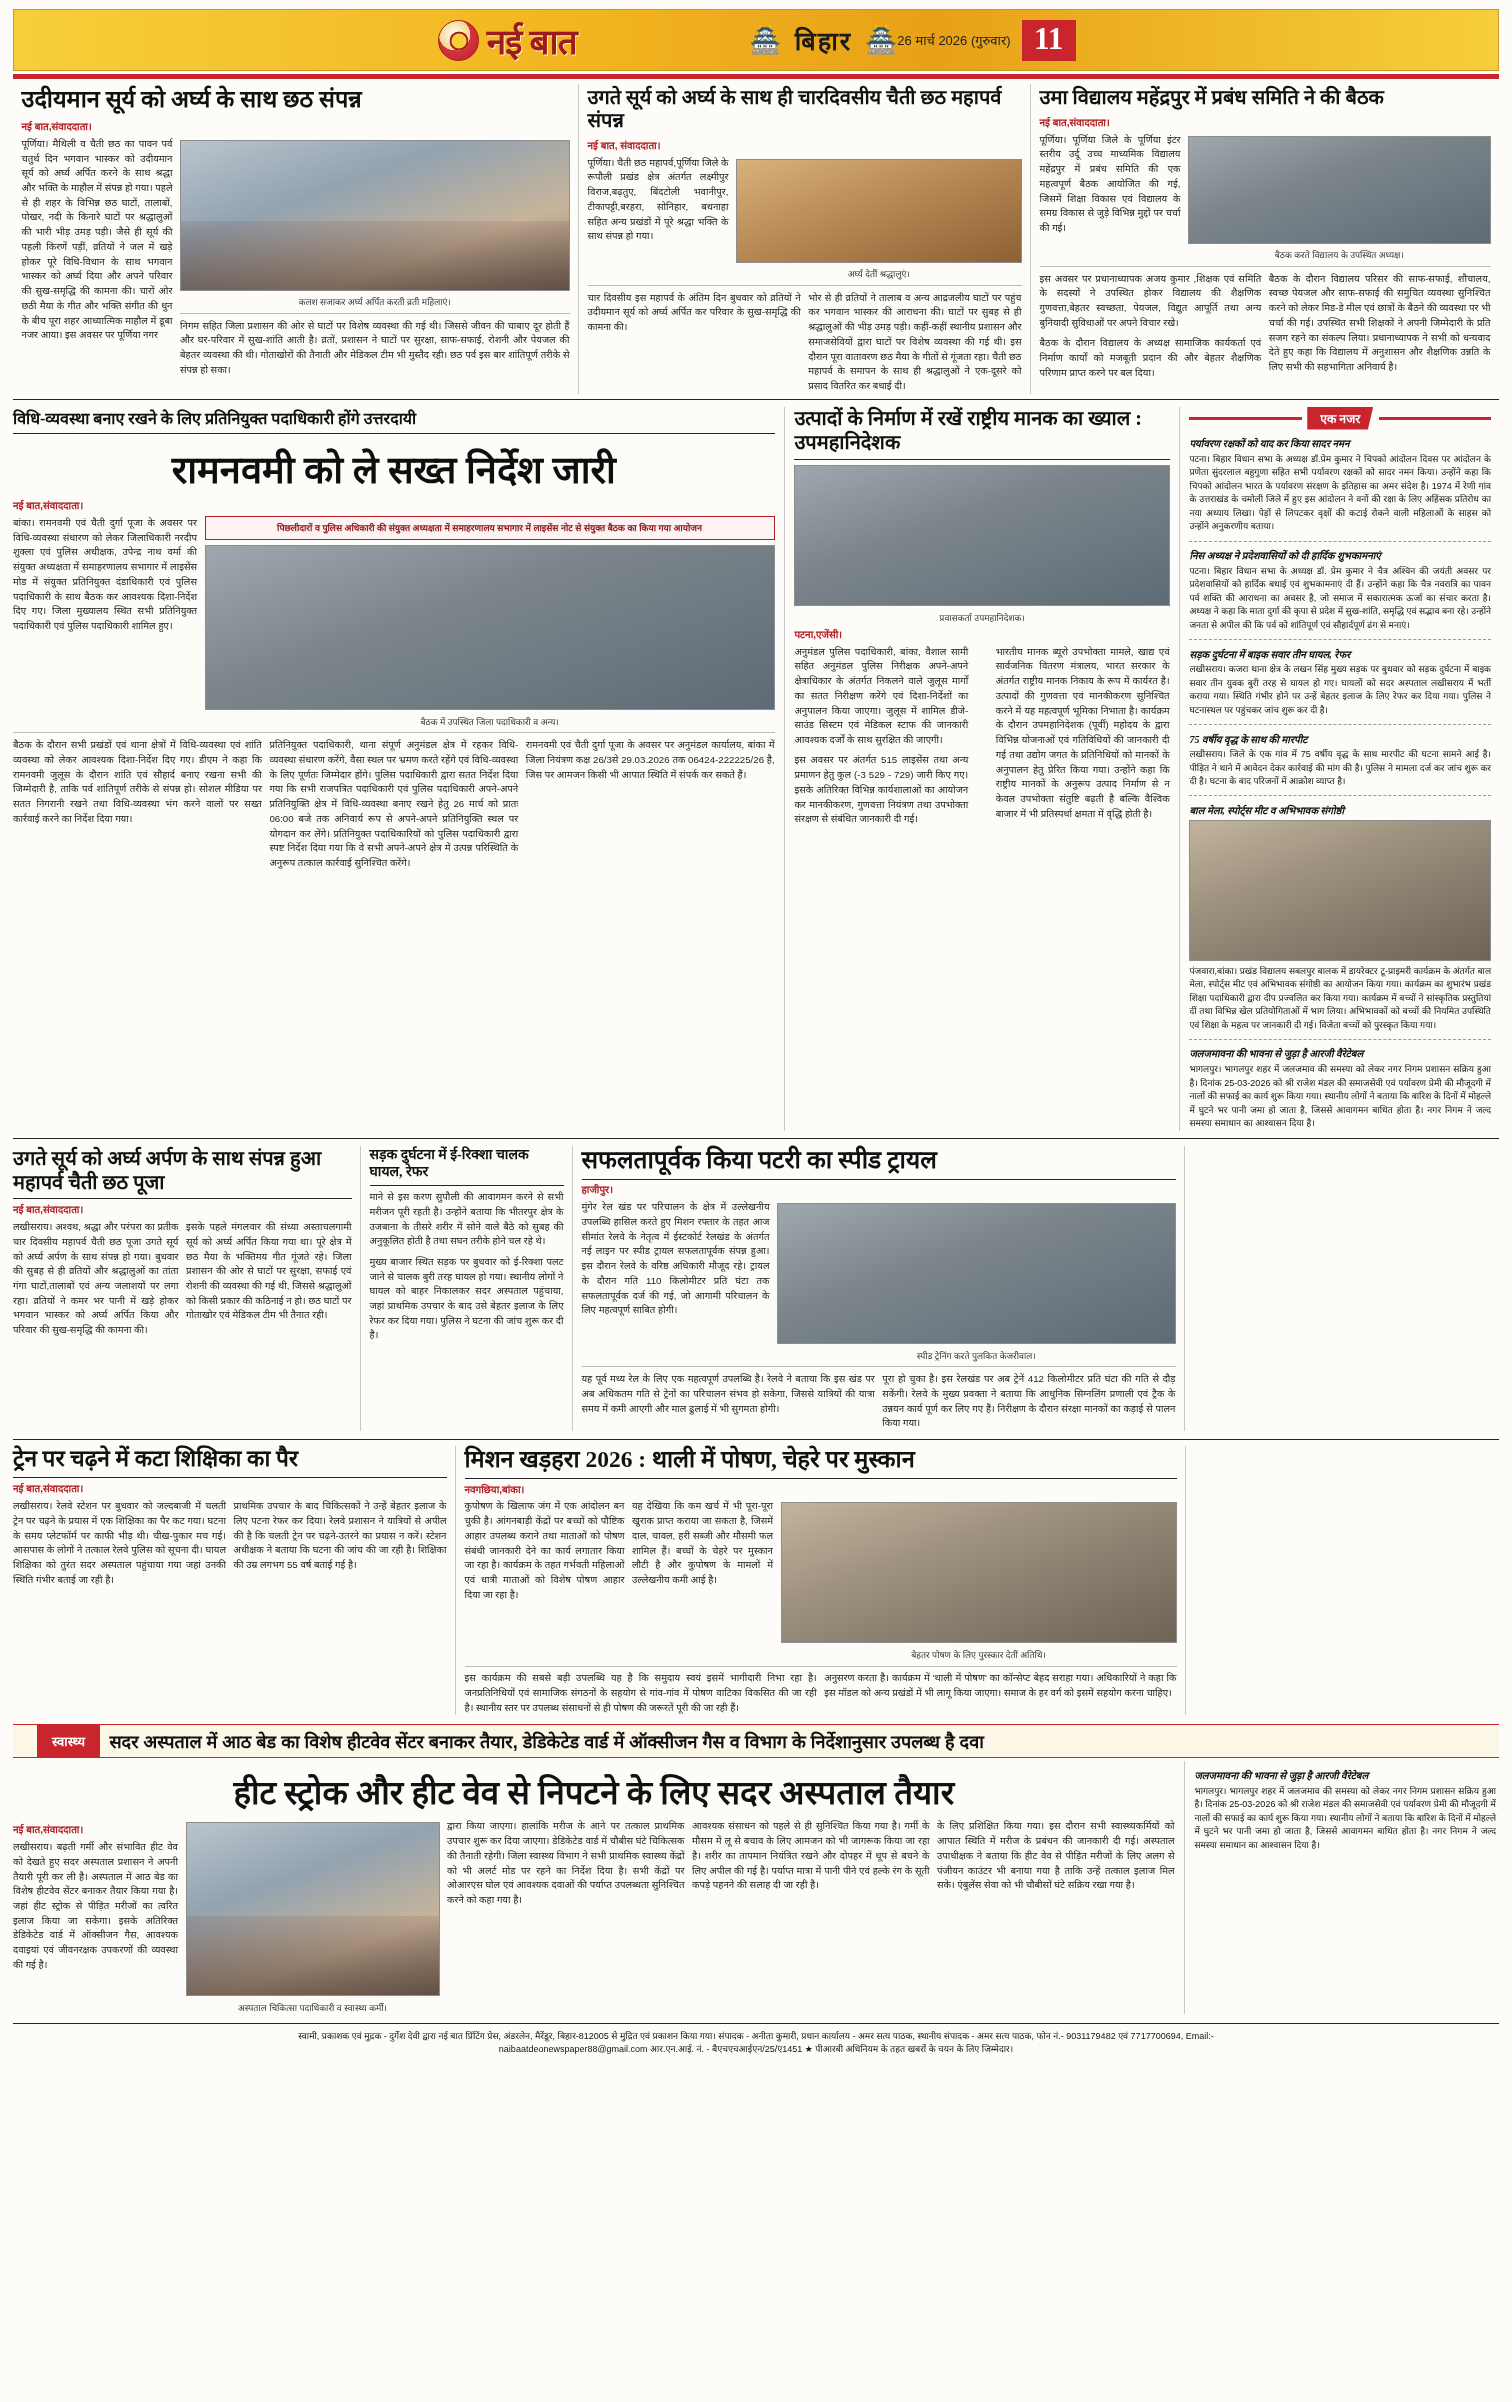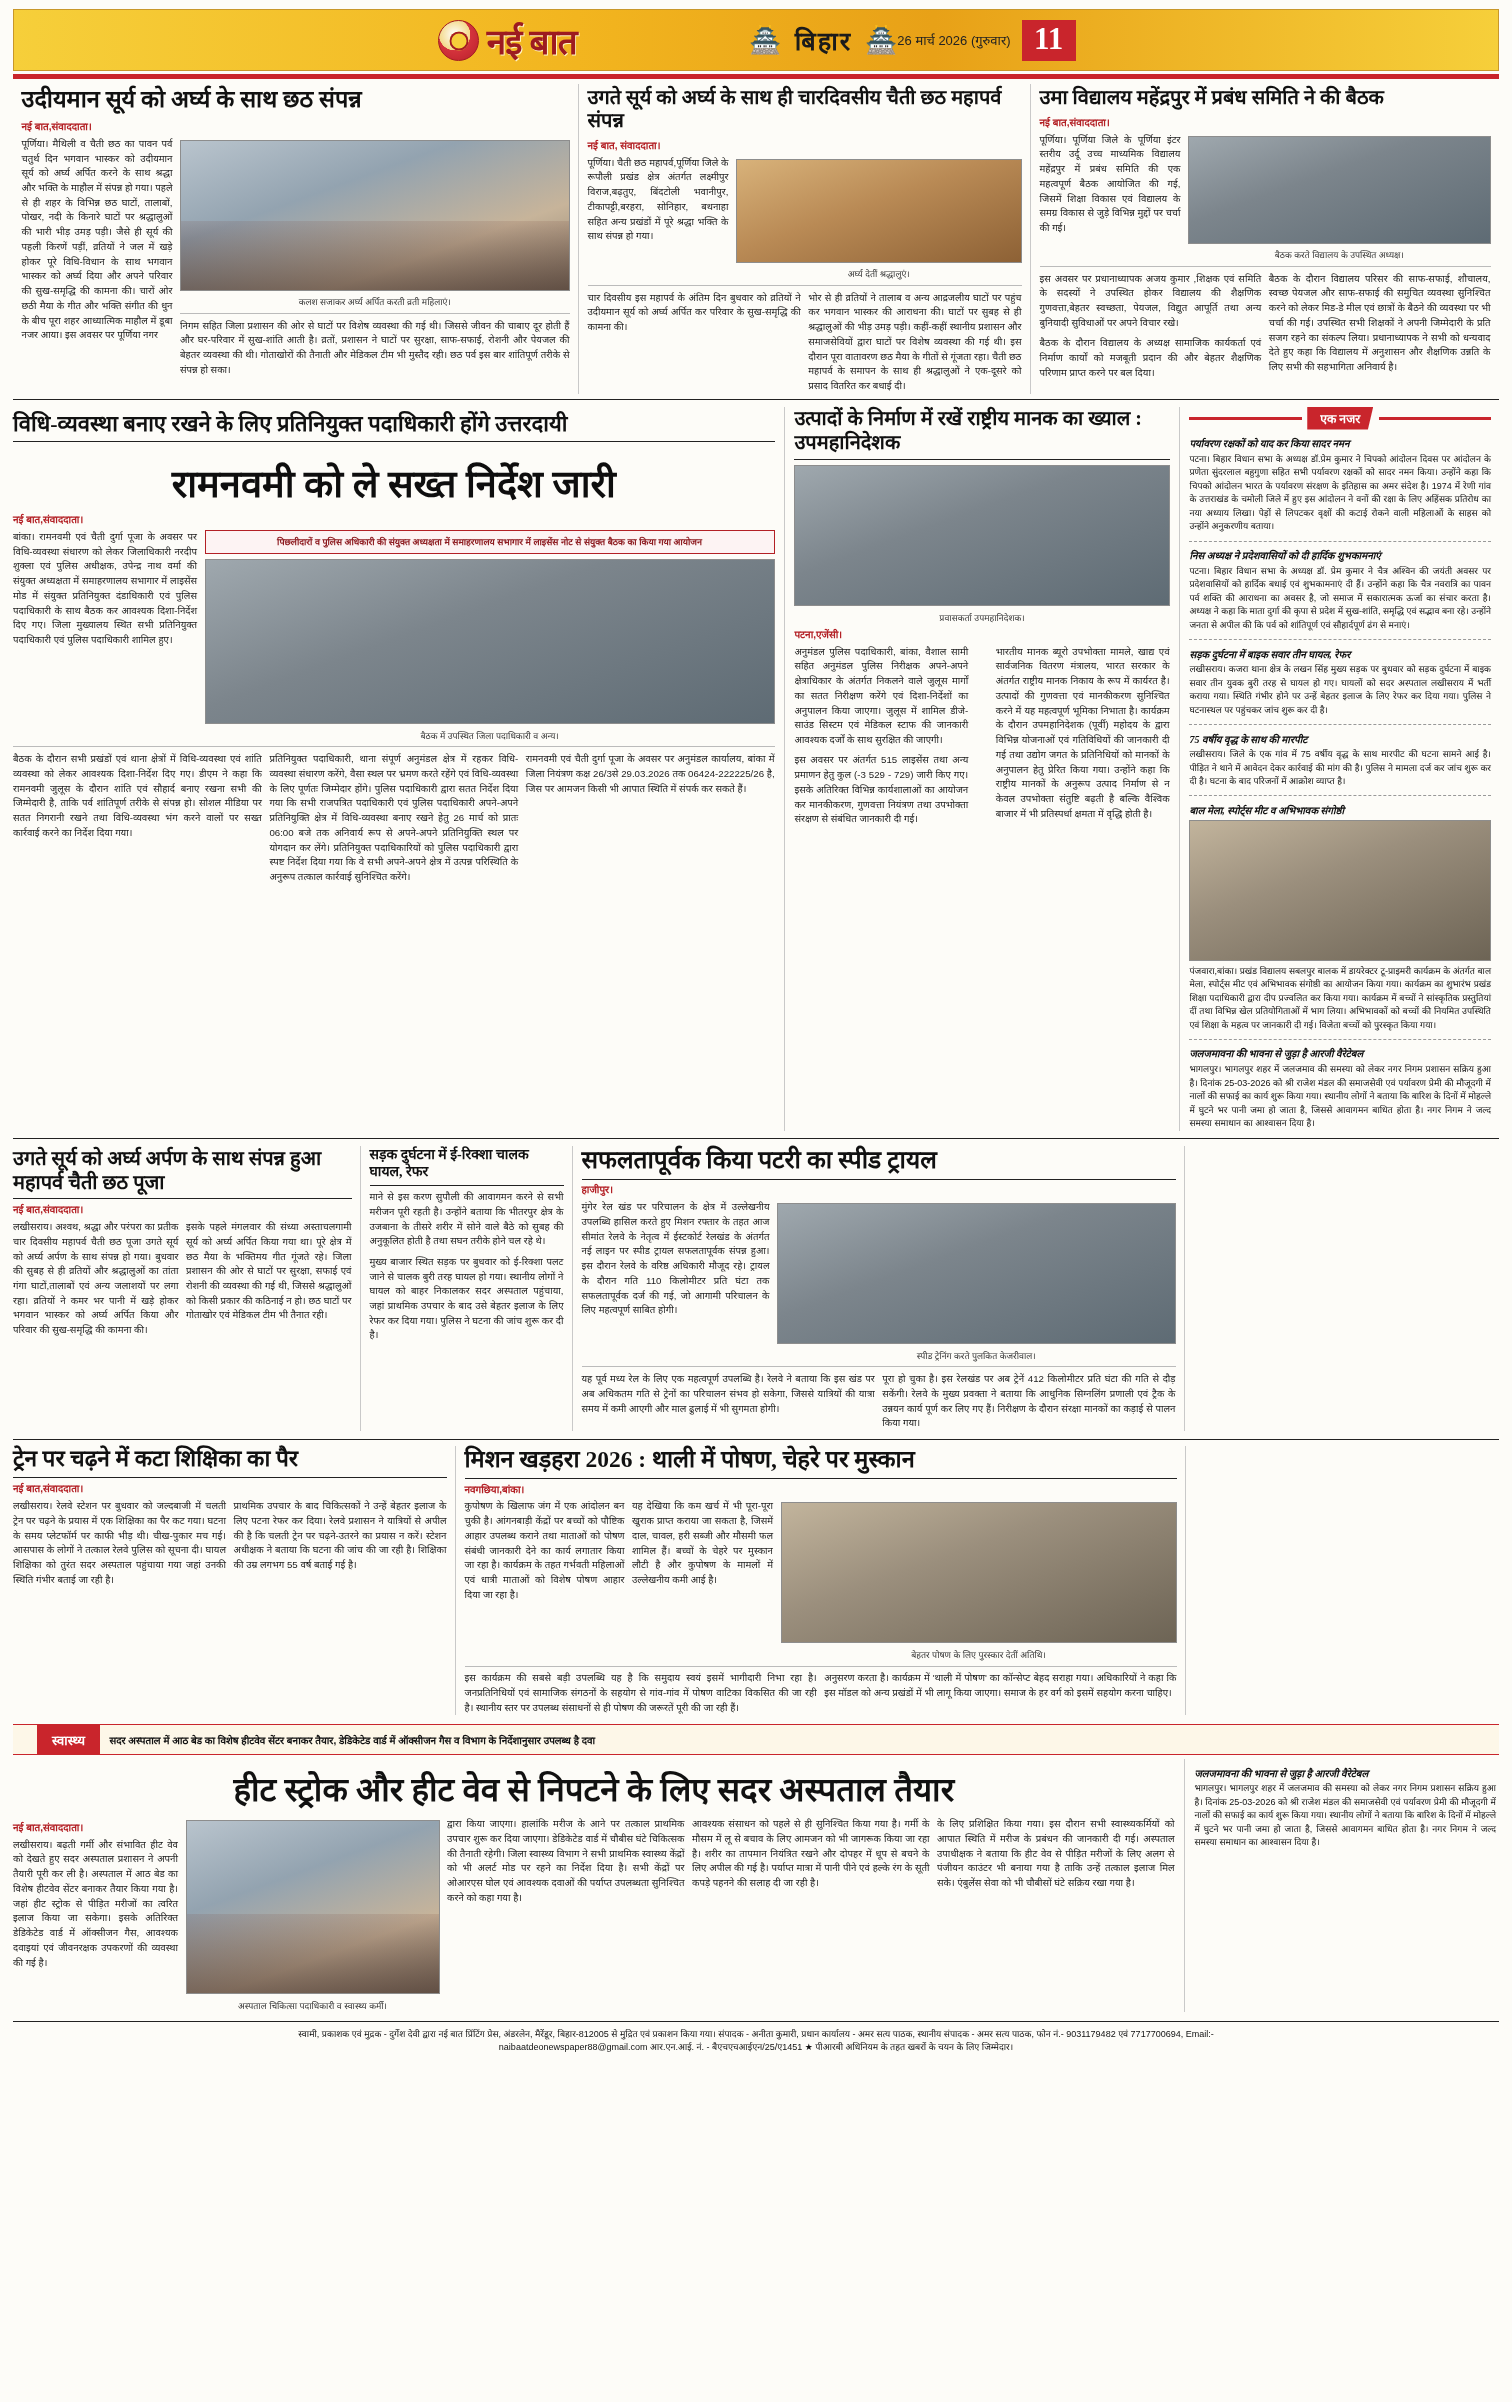--- a/index.html
+++ b/index.html
@@ -84,22 +84,22 @@
   .h-main.sm { font-size:20px; }
   .twocol { display:flex; gap:7.5px; }
 
   
   .band2 { display:flex; margin-top:6.6px; }
   .b2-left { width:772px; padding-right:9.4px; border-right:0.9px solid #c9c9c9; }
   .b2-mid { width:395px; padding:0 9.4px; border-right:0.9px solid #c9c9c9; }
   .b2-right { width:311px; padding-left:9.4px; }
 
   .kicker {
-    font-family:"Liberation Serif", serif; font-weight:bold; font-size:22px;
-    color:#111; border-bottom:0.9px solid #222; padding-bottom:3.8px; margin-bottom:23px;
+    font-family:"Liberation Serif", serif; font-weight:bold; font-size:16px;
+    color:#111; border-bottom:0.9px solid #222; padding-bottom:3.8px; margin-bottom:17px;
   }
   .mega { font-size:38px; line-height:1.05; color:#0e0e0e; margin:5.6px 0 7.5px; text-align:center; }
   .boxnote {
     border:0.9px solid #b32025; background:#fdf3f3; color:#8d1b20;
     font-size:9px; line-height:1.45; padding:4.7px 5.6px; text-align:center; font-weight:bold;
   }
 
   
   .ribbon {
     display:flex; align-items:center; gap:5.6px; margin-bottom:5.6px;
@@ -132,21 +132,21 @@
     display:flex; align-items:stretch; margin-top:8.5px;
     border-top:1.9px solid #c9252c; border-bottom:1.9px solid #c9252c; background:#fdf7e8;padding-left:24px;
   }
   .hs-tag {
     background:#c9252c; color:#fff; font-weight:bold; font-size:13px;
     padding:5.6px 15px; display:flex; align-items:center;
     font-family:"Liberation Serif", serif;
   }
   .hs-txt {
     flex:1; display:flex; align-items:center; padding:3.8px 9.4px;
-    font-size:10px; font-weight:bold; color:#111;
+    font-size:18px; font-weight:bold; color:#111;
   }
   .bigline { font-size:33px; text-align:center; margin:7.5px 0 5.6px; }
 
   .band5 { display:flex; margin-top:3.8px; }
   .b5-a { width:1172px; padding-right:9.4px; border-right:0.9px solid #c9c9c9; }
   .b5-b { width:311px; padding-left:9.4px; }
 
   
   .footer {
     margin-top:9.4px; border-top:1.9px solid #222; padding-top:5.6px;

